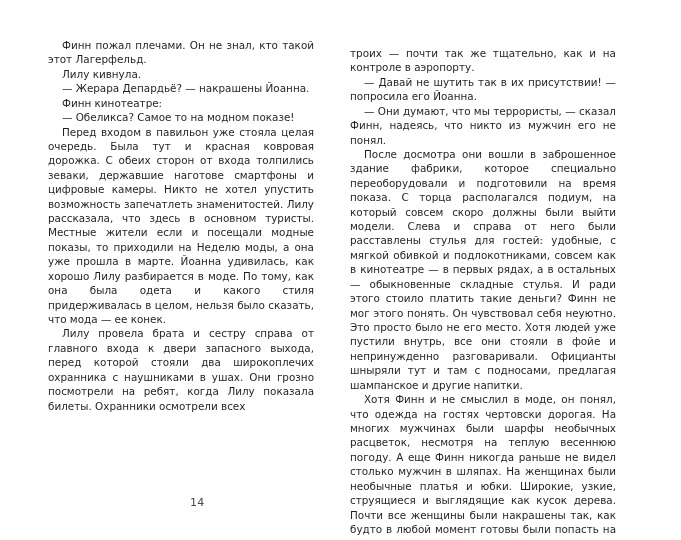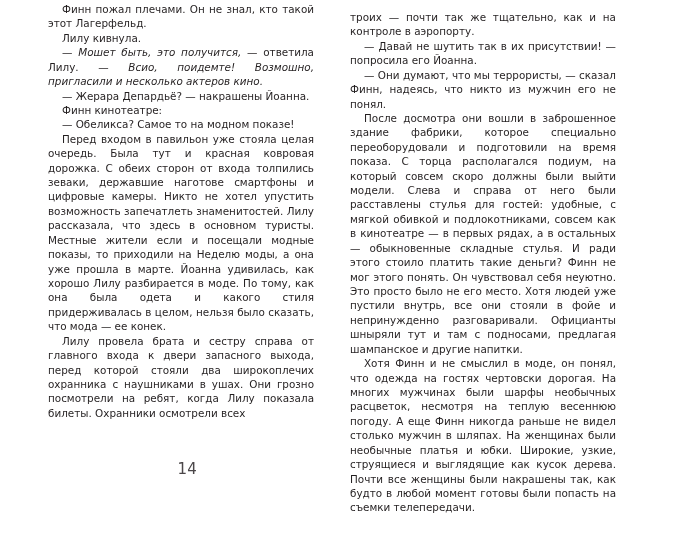--- a/index.html
+++ b/index.html
@@ -17,21 +17,20 @@
     font-family: "DejaVu Sans", sans-serif;
   }
   .spread {
     position: absolute;
     left: 0;
     top: 0;
     width: 681px;
     height: 504px;
     display: flex;
     flex-direction: row;
-    align-items: flex-end;
   }
   .page-half {
     position: relative;
     width: 340.5px;
     height: 540px;
     box-sizing: border-box;
   }
   .text-block {
     position: absolute;
     top: 38px;
@@ -55,24 +54,24 @@
   .text-block p.noindent {
     text-indent: 0;
     margin-top: 8px;
   }
   .text-block i {
     font-style: italic;
   }
   .page-number {
     position: absolute;
     width: 100%;
-    left: 4px;
+    left: 14px;
     top: 496px;
     text-align: center;
-    font-size: 15px;
+    font-size: 11px;
     color: #4b4749;
     letter-spacing: 0.3px;
   }
   .page-half.left .page-number { padding-left: 26px; box-sizing: border-box; }
   .page-half.right .page-number { padding-left: 14px; box-sizing: border-box; }
   .gutter-shade {
     position: absolute;
     top: 0;
     left: 336px;
     width: 9px;
@@ -83,23 +82,20 @@
 </head>
 <body>
 
 <div id="page">
   <div class="spread">
 
     <div class="page-half left">
       <div class="text-block">
         <p>Финн пожал плечами. Он не знал, кто такой этот Лагерфельд.</p>
         <p>Лилу кивнула.</p>
-        <p>
-          <span>—&nbsp;</span><i>Мошет быть, это получится,</i><span>&nbsp;— ответила Лилу. —&nbsp;</span><i>Всио, поидемте! Возмошно, пригласили и несколько актеров кино.</i>
-        </p>
         <p>— Жерара Депардьё? — накрашены Йоанна.</p>
         <p>Финн кинотеатре:</p>
         <p>— Обеликса? Самое то на модном показе!</p>
         <p>Перед входом в павильон уже стояла целая очередь. Была тут и красная ковровая дорожка. С обеих сторон от входа толпились зеваки, державшие наготове смартфоны и цифровые камеры. Никто не хотел упустить возможность запечатлеть знаменитостей. Лилу рассказала, что здесь в основном туристы. Местные жители если и посещали модные показы, то приходили на Неделю моды, а она уже прошла в марте. Йоанна удивилась, как хорошо Лилу разбирается в моде. По тому, как она была одета и какого стиля придерживалась в целом, нельзя было сказать, что мода — ее конек.</p>
         <p>Лилу провела брата и сестру справа от главного входа к двери запасного выхода, перед которой стояли два широкоплечих охранника с наушниками в ушах. Они грозно посмотрели на ребят, когда Лилу показала билеты. Охранники осмотрели всех</p>
       </div>
       <div class="page-number">14</div>
     </div>
 
     <div class="page-half right">

